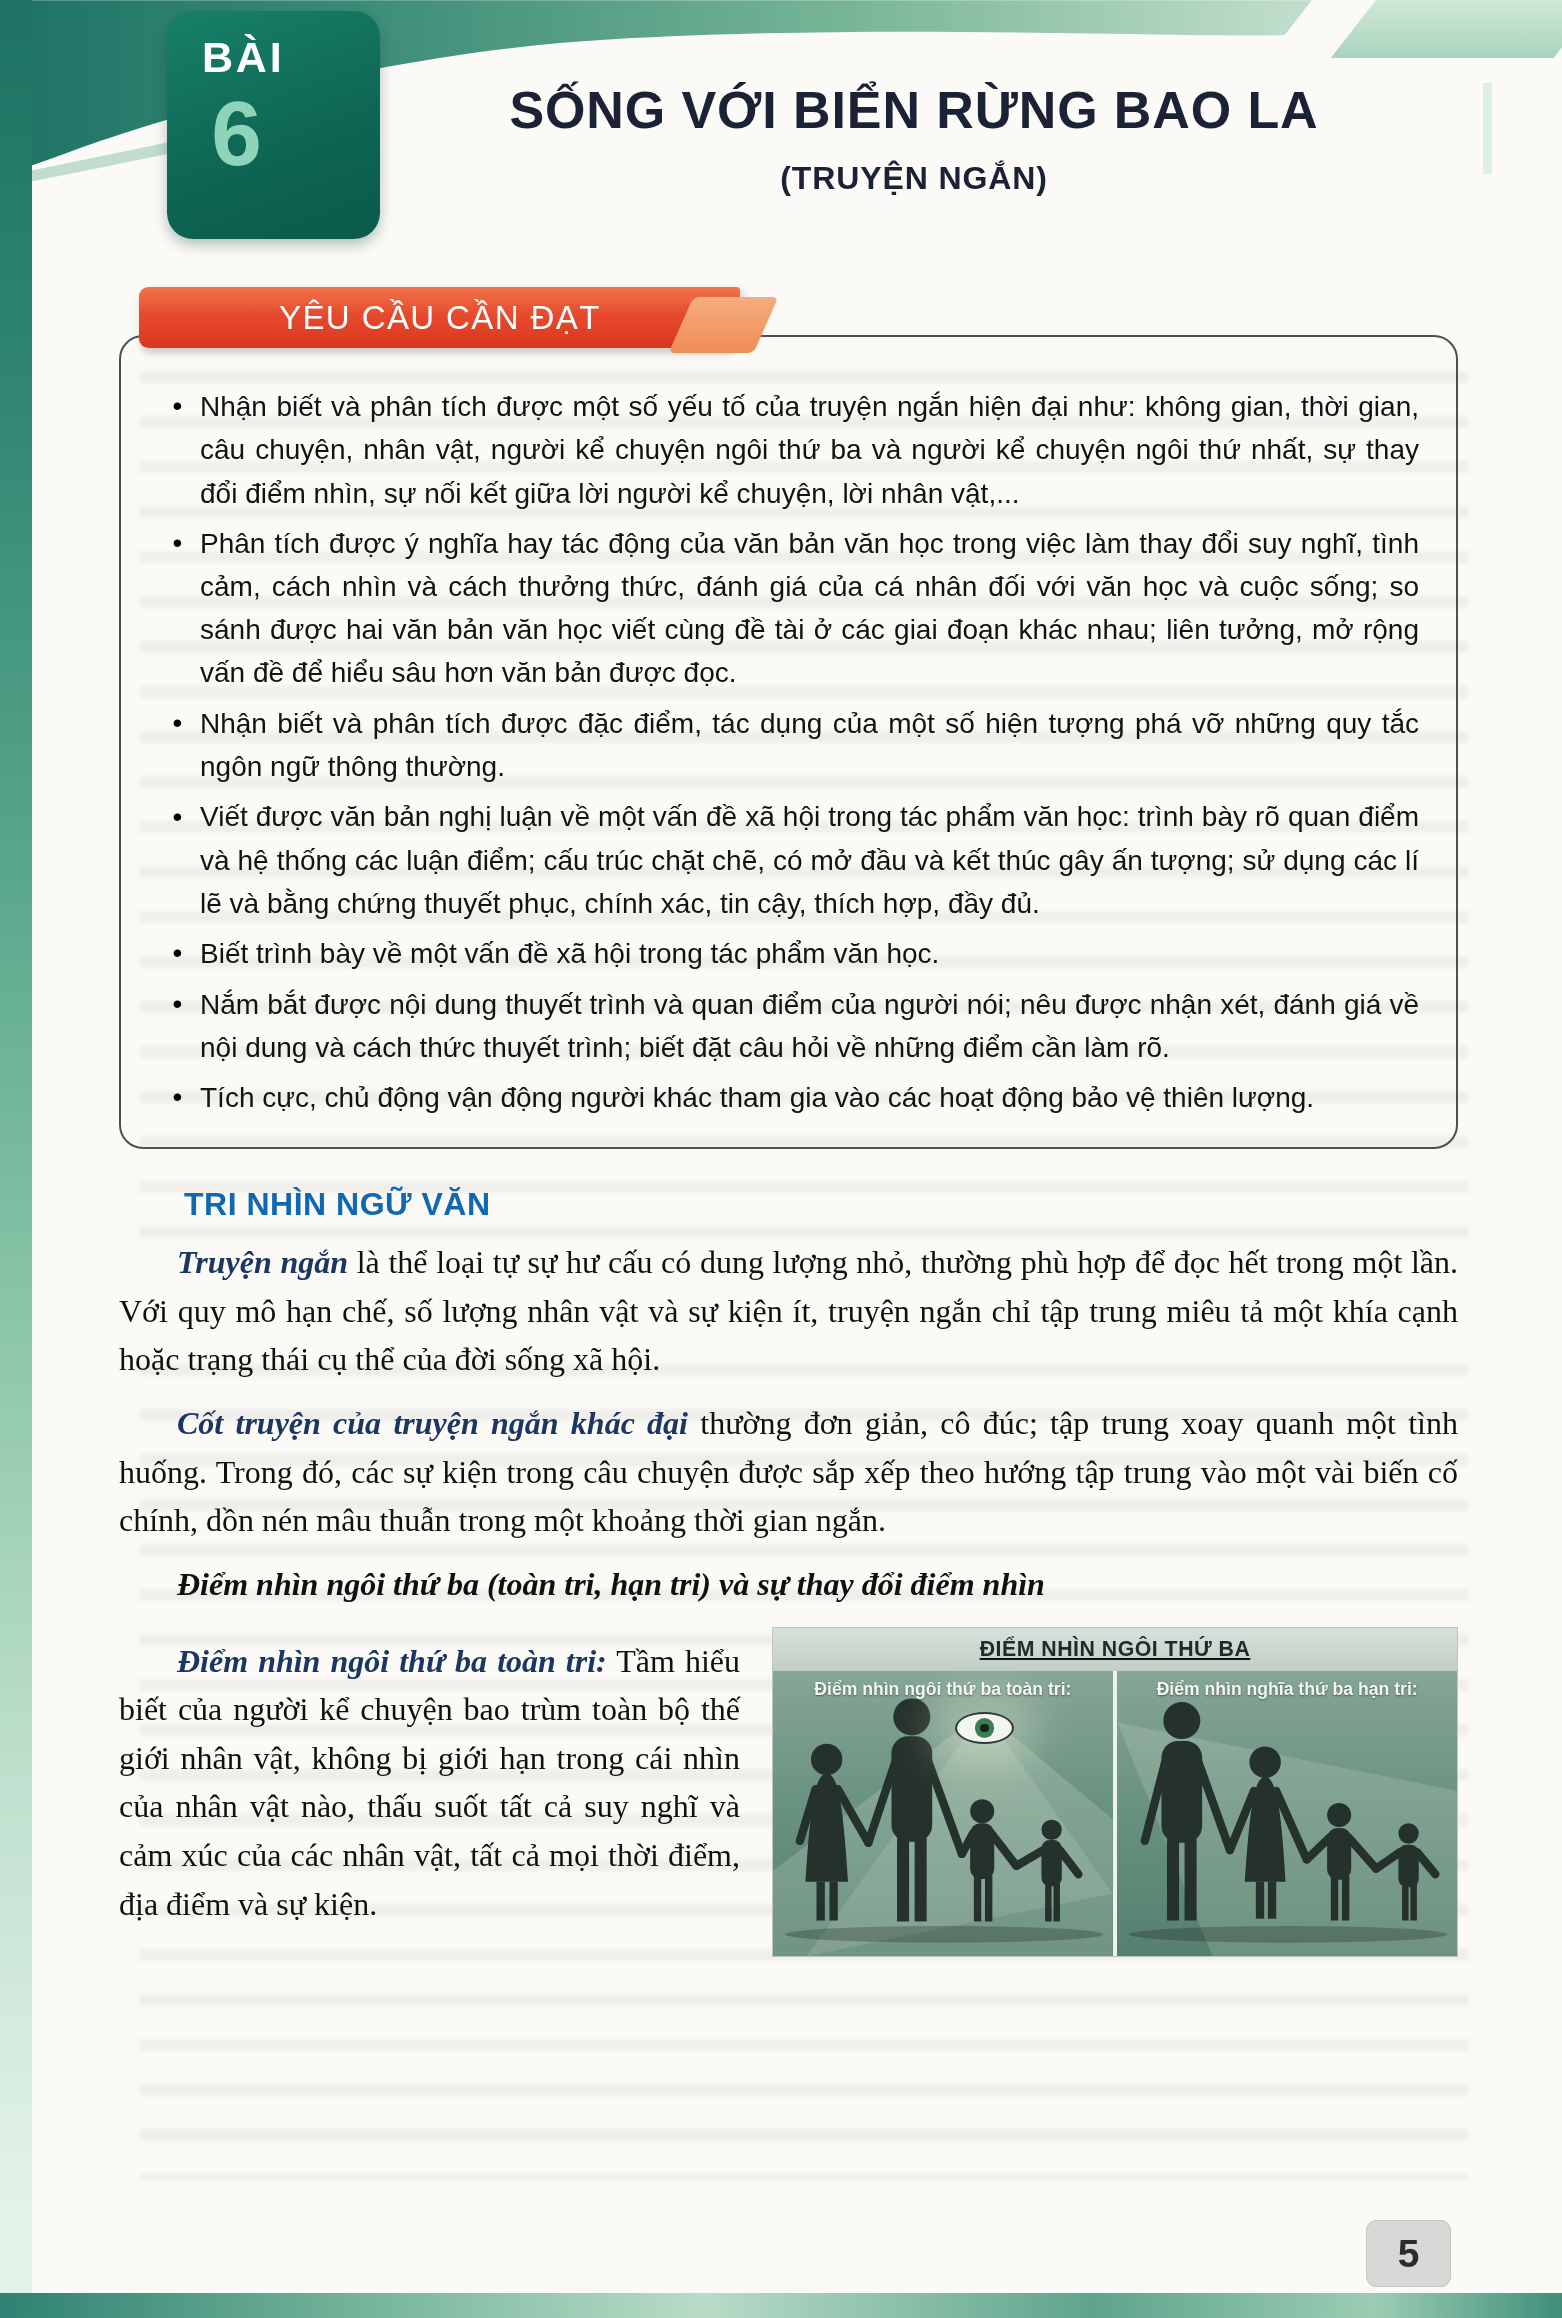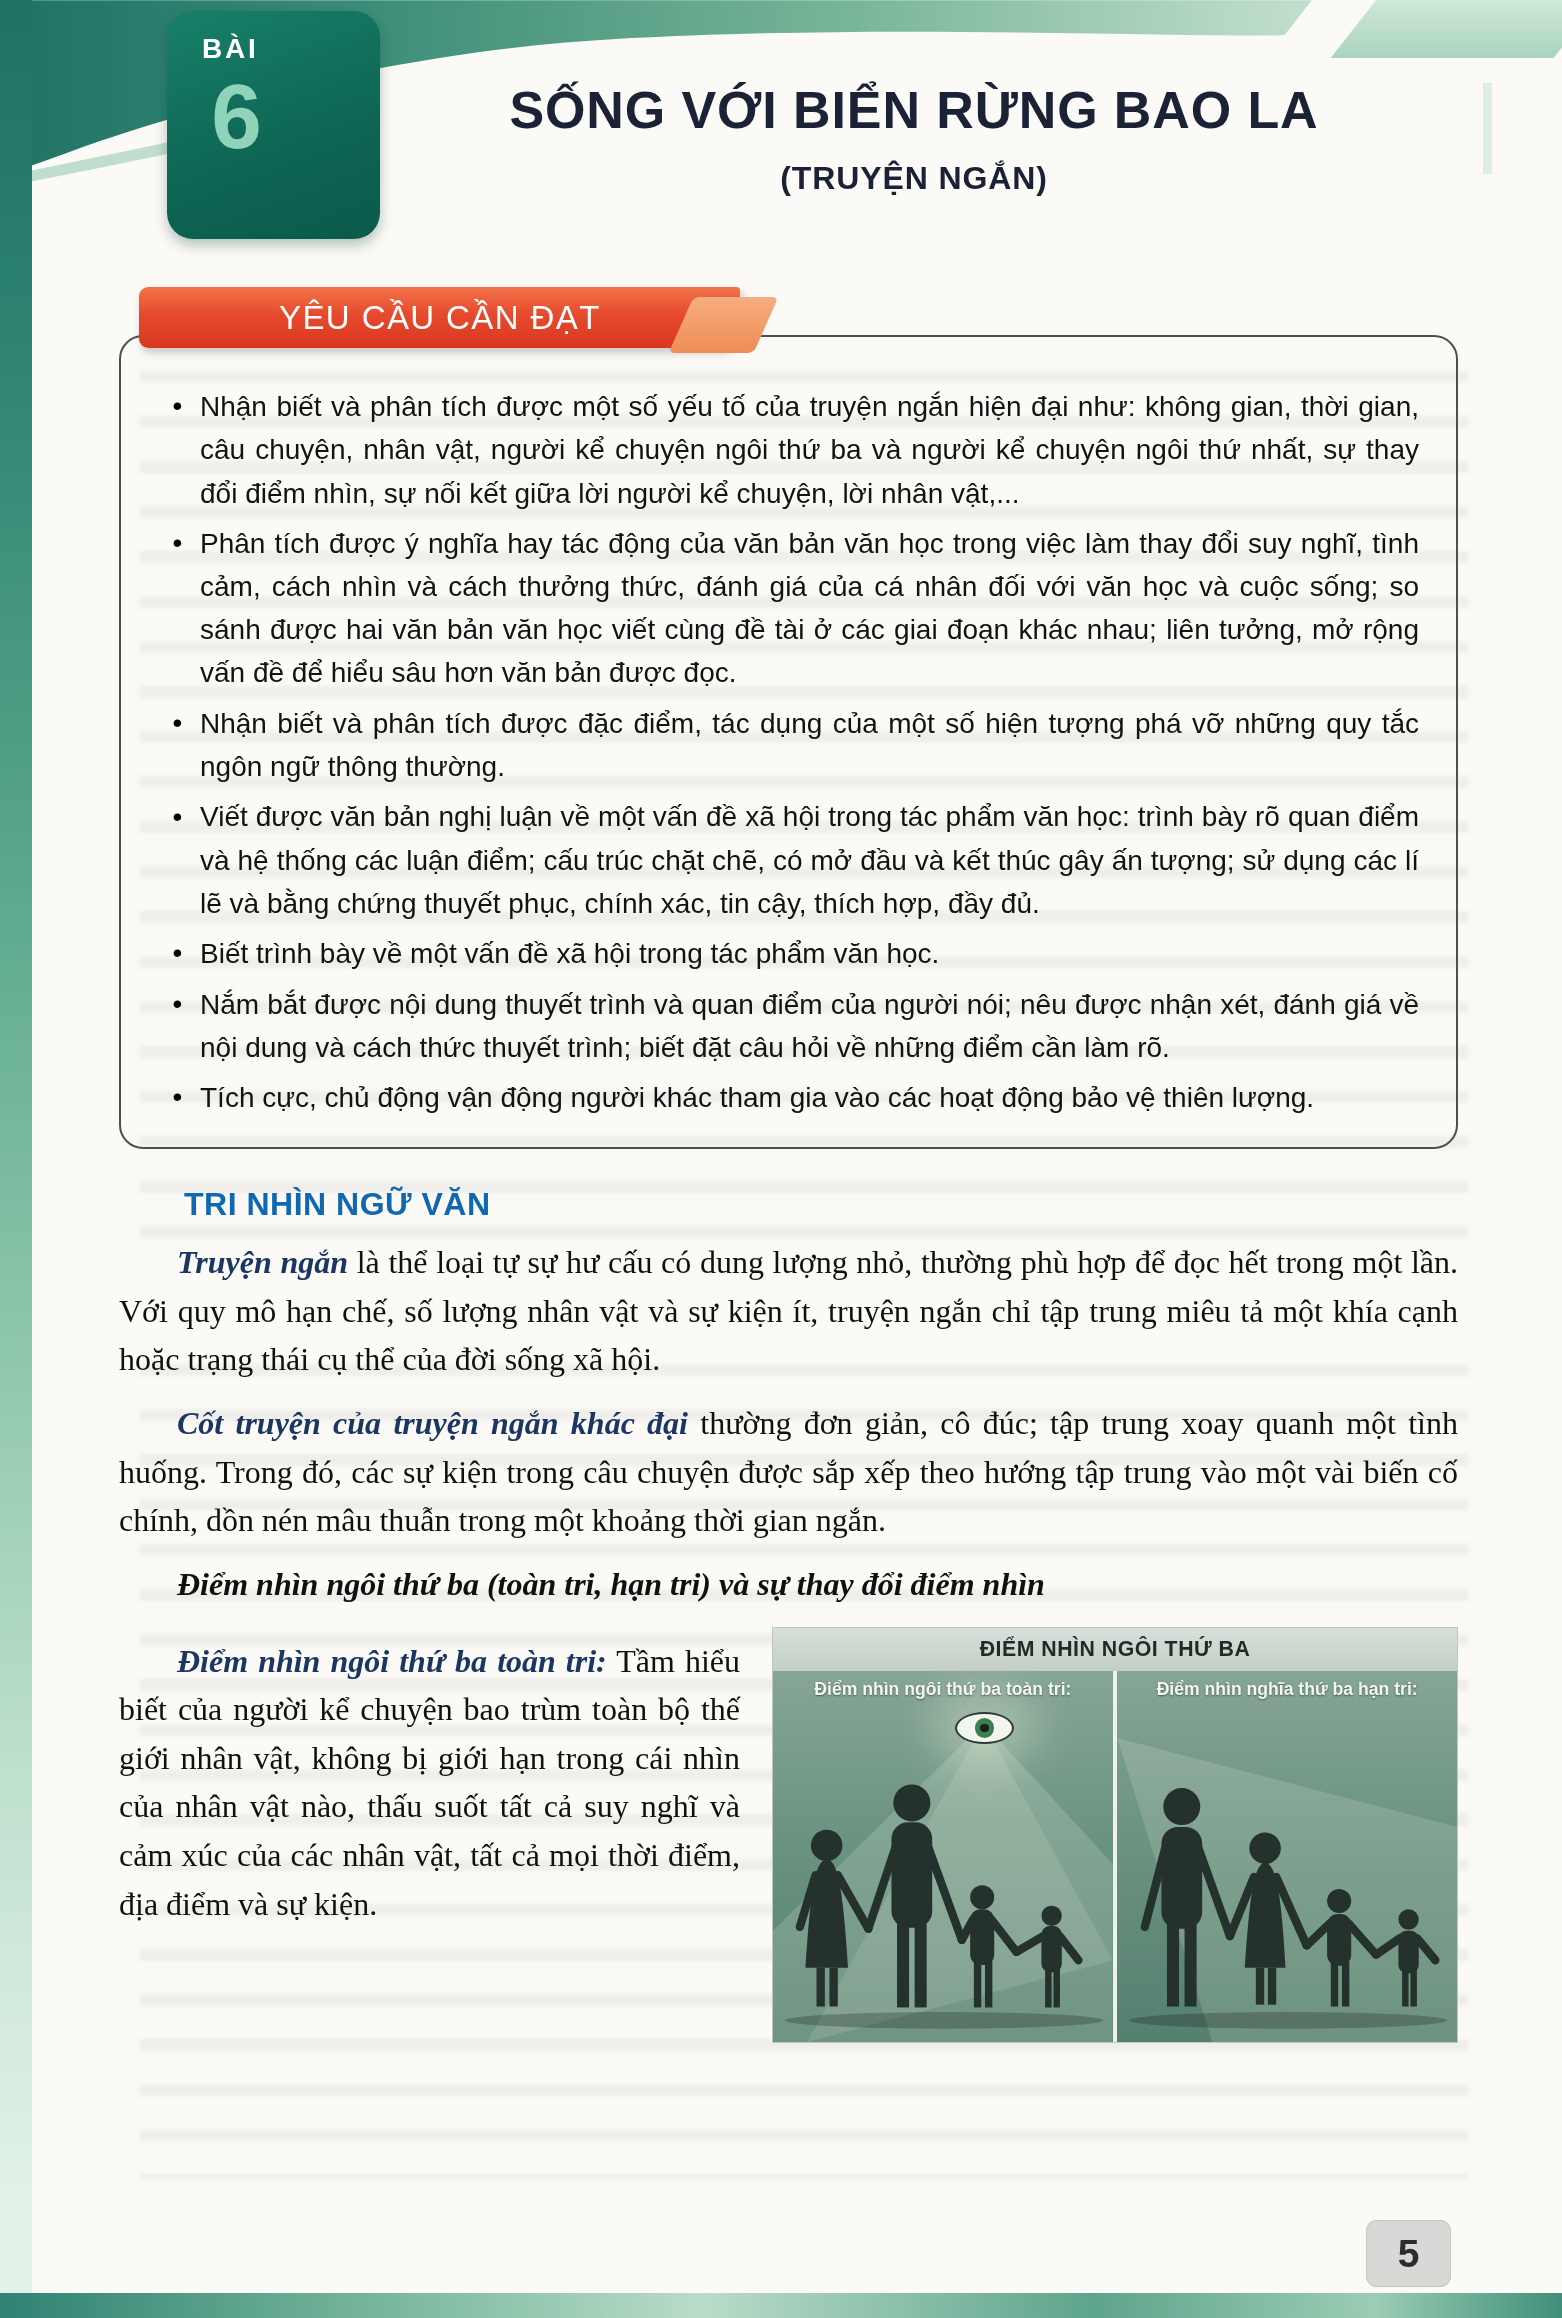--- a/index.html
+++ b/index.html
@@ -23,21 +23,21 @@
   
   .side-bar{position:absolute;left:0;top:0;bottom:0;width:32px;z-index:4;
     background:linear-gradient(180deg,#1d7263 0%,#2f8572 16%,#5aa88c 38%,#8ec7ab 58%,#c2e2d0 78%,#e3f2e9 95%);}
   .bottom-bar{position:absolute;left:0;right:0;bottom:0;height:26px;z-index:5;
     background:linear-gradient(90deg,#2f8273 0%,#7ab89d 25%,#b9dcc8 45%,#5ea48c 70%,#9ccdb4 88%,#3f8f7a 100%);}
   
   .badge{position:absolute;left:167px;top:11px;width:213px;height:228px;z-index:3;
     background:linear-gradient(160deg,#178069 0%,#0e6554 60%,#0a5a4a 100%);
     border-radius:26px;box-shadow:0 5.6px 13px rgba(15,60,50,0.30);
     padding:22px 0 0 35px;box-sizing:border-box;}
-  .badge .b-label{display:block;font-weight:bold;font-size:28px;letter-spacing:2.8px;color:#ffffff;}
+  .badge .b-label{display:block;font-weight:bold;font-size:43px;letter-spacing:2.8px;color:#ffffff;}
   .badge .b-number{display:block;font-weight:bold;font-size:91px;line-height:1.0;margin:5.6px 0 0 9.3px;color:#8fd3b8;}
   
   .title-block{position:absolute;left:399px;top:80px;width:1030px;text-align:center;z-index:3;}
   .main-title{font-weight:bold;font-size:52px;letter-spacing:0.9px;color:#1b2236;}
   .sub-title{font-weight:bold;font-size:32px;letter-spacing:0.9px;color:#1b2236;margin-top:20.4px;}
   
   .content{position:absolute;left:119px;top:278px;width:1339px;z-index:2;}
   
   .ribbon{margin:9.3px 0 0 20.4px;width:601px;height:61px;position:relative;z-index:3;
     background:linear-gradient(180deg,#f2744a 0%,#e64a2d 45%,#d8371f 100%);
@@ -55,22 +55,22 @@
   .req-box li::before{content:"\2022";position:absolute;left:5.6px;top:-0.9px;font-size:28px;color:#000;}
   
   .section-heading{margin:37px 0 0 65px;font-weight:bold;font-size:32px;color:#1068b2;letter-spacing:0.5px;}
   .prose p{font-family:"Liberation Serif",serif;font-size:32px;line-height:1.52;color:#101010;
     text-align:justify;text-indent:58px;margin:15px 0 0 0;}
   .lead{font-weight:bold;font-style:italic;color:#1c3663;}
   .subhead{font-family:"Liberation Serif",serif;font-weight:bold;font-style:italic;font-size:32px;
     line-height:1.5;color:#1c3663;text-indent:58px;margin:20.4px 0 0 0;}
   .wrap{margin-top:13px;overflow:hidden;}
   
-  .figure{float:right;width:686px;height:416px;margin:5.6px 0 5.6px 32px;border:1.9px solid #b9c8c0;
-    background:#f0abfc;position:relative;overflow:hidden;box-sizing:border-box;}
+  .figure{float:right;width:686px;height:330px;margin:5.6px 0 5.6px 32px;border:1.9px solid #b9c8c0;
+    background:#f0abfc;position:relative;overflow:hidden;box-sizing:border-box;text-decoration:underline;}
   .fig-title{height:43px;background:linear-gradient(180deg,#d8e0da,#c2cec7);
     display:flex;align-items:center;justify-content:center;
     font-weight:bold;font-size:21.3px;color:#1f2b26;letter-spacing:0.5px;}
   .panels{position:absolute;top:43px;left:0;right:0;bottom:0;display:flex;
     background:linear-gradient(180deg,#86a597 0%,#68917f 50%,#557f6f 100%);}
   .panel{position:relative;flex:1;overflow:hidden;}
   .divider{width:4.6px;background:#eef2ee;z-index:7;}
   .panel-label{position:absolute;top:7.4px;width:100%;text-align:center;font-weight:bold;font-size:17.6px;
     color:#f4f7f3;z-index:6;text-shadow:0 0.9px 1.9px rgba(0,0,0,0.45);}
   .cone{position:absolute;inset:0;z-index:1;}

